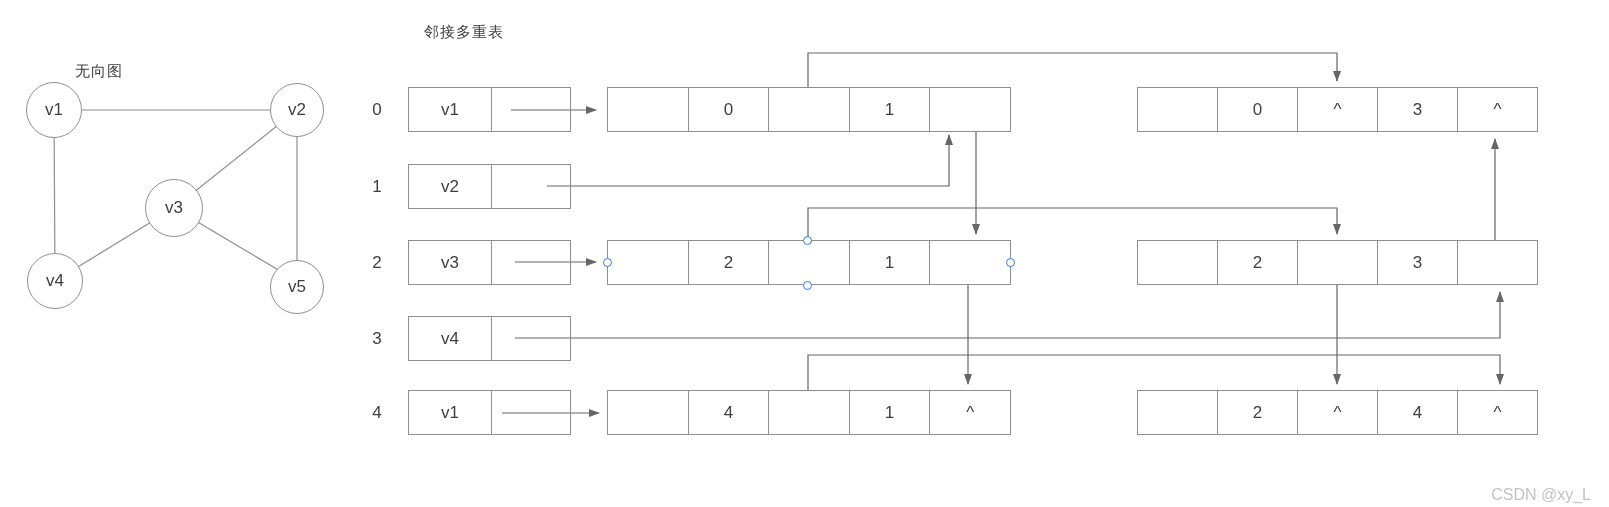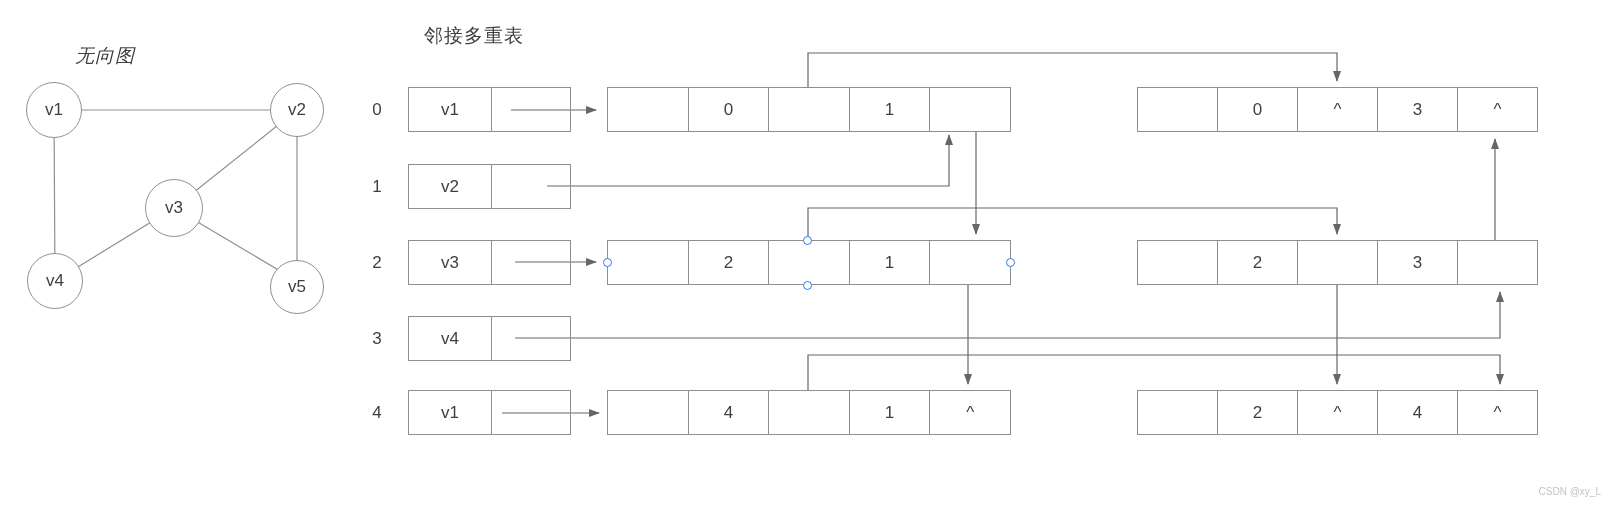--- a/index.html
+++ b/index.html
@@ -9,21 +9,21 @@
     width: 1609px;
     height: 507px;
     background: #ffffff;
     font-family: "Liberation Sans", sans-serif;
     color: #3f3f3f;
     overflow: hidden;
   }
   .lines { position: absolute; left: 0; top: 0; z-index: 1; }
   .title {
     position: absolute;
-    font-size: 19px;
+    font-size: 15px;
     letter-spacing: 1px;
     z-index: 2;
     white-space: nowrap;
   }
   .vertex {
     position: absolute;
     border: 1px solid #8f8f8f;
     border-radius: 50%;
     background: #ffffff;
     display: flex;
@@ -76,23 +76,23 @@
     position: absolute;
     width: 9px;
     height: 9px;
     border: 1.5px solid #2e7bf6;
     border-radius: 50%;
     background: #ffffff;
     z-index: 3;
   }
   .watermark {
     position: absolute;
-    right: 8px;
+    right: 18px;
     top: 486px;
-    font-size: 10px;
+    font-size: 16px;
     color: #c3c3c3;
     z-index: 2;
   }
 </style>
 </head>
 <body>
 
 <div class="canvas">
 
   <svg class="lines" width="1609" height="507">
@@ -120,21 +120,21 @@
       <path d="M808 240 V208 H1337 V234" marker-end="url(#arrow)"></path>
       <path d="M968 285 V384" marker-end="url(#arrow)"></path>
       <path d="M515 338 H1500 V292" marker-end="url(#arrow)"></path>
       <path d="M1495 240 V139" marker-end="url(#arrow)"></path>
       <path d="M1337 285 V384" marker-end="url(#arrow)"></path>
       <path d="M502 413 H599" marker-end="url(#arrow)"></path>
       <path d="M808 390 V355 H1500 V384" marker-end="url(#arrow)"></path>
     </g>
   </svg>
 
-  <div class="title" style="left:75px; top:43px;font-style:italic;">无向图</div>
+  <div class="title" style="left:75px; top:62px;">无向图</div>
   <div class="title" style="left:424px; top:23px;">邻接多重表</div>
 
   <div class="vertex" style="left:26px;  top:82px;  width:56px; height:56px;">
       <span>v1</span>
     </div>
   <div class="vertex" style="left:270px; top:83px;  width:54px; height:54px;">
       <span>v2</span>
     </div>
   <div class="vertex" style="left:145px; top:179px; width:58px; height:58px;">
       <span>v3</span>

